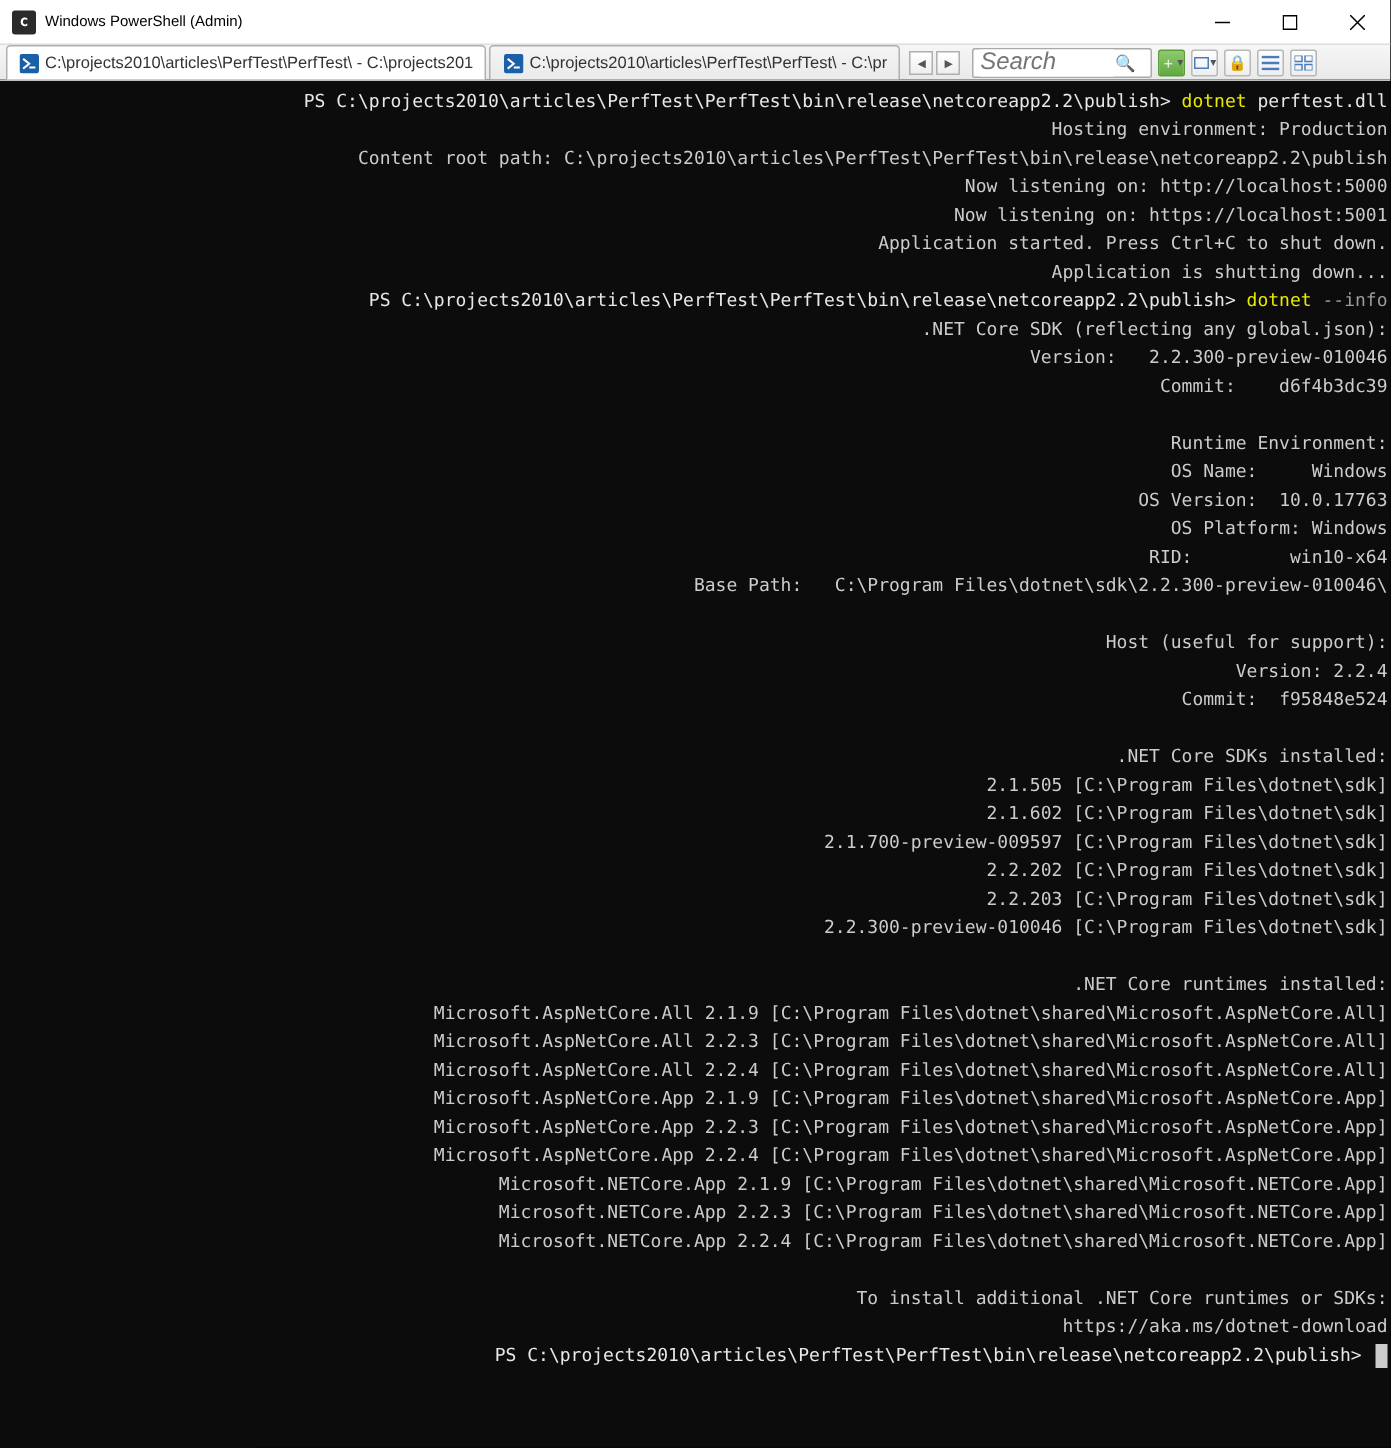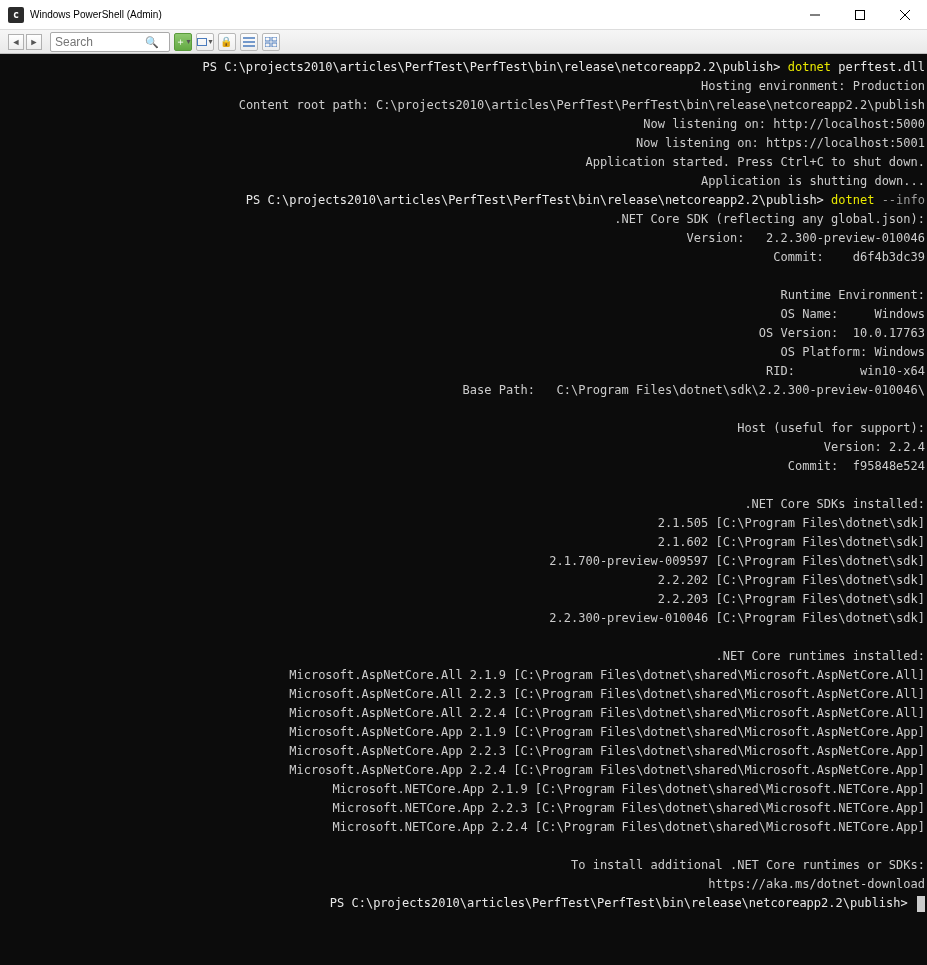--- a/index.html
+++ b/index.html
@@ -79,21 +79,21 @@
   .searchbox {
     margin:2px 4px; height:20px;
     border:1px solid #aaa;
     background:#fff;
     display:flex; align-items:center;
     padding:0 4px;
     border-radius:2px;
     width:120px;
   }
   .searchbox input {
-    border:none; outline:none; font-size:12px; width:90px; color:#888;
+    border:none; outline:none; font-size:16px; width:90px; font-style:italic; color:#888;
   }
   .searchbox .mag { color:#888; font-size:11px; }
   .toolbtns { display:flex; align-items:center; gap:4px; padding-right:6px; }
   .tbtn {
     width:18px; height:18px;
     border:1px solid #b8b8b8;
     background:linear-gradient(#fdfdfd,#eee);
     display:flex; align-items:center; justify-content:center;
     font-size:10px; cursor:pointer;
     border-radius:2px;
@@ -143,20 +143,40 @@
     </div>
     <div class="win-btn">
       <svg width="10" height="10" viewBox="0 0 10 10">
           <path d="M0 0 L10 10 M10 0 L0 10" stroke="#000" stroke-width="1"></path>
         </svg>
     </div>
   </div>
 </div>
 
 <div class="tabbar">
+  <div class="tab active">
+    <span class="tab-icon ps-icon">
+      <svg width="13" height="13" viewBox="0 0 16 16">
+          <rect width="16" height="16" rx="2" fill="#1b5fa8"></rect>
+          <path d="M3 4 L8 8 L3 12" stroke="#fff" stroke-width="1.6" fill="none"></path>
+          <path d="M8 11 H13" stroke="#fff" stroke-width="1.6"></path>
+        </svg>
+    </span>
+    <span>C:\projects2010\articles\PerfTest\PerfTest\ - C:\projects201</span>
+  </div>
+  <div class="tab">
+    <span class="tab-icon ps-icon">
+      <svg width="13" height="13" viewBox="0 0 16 16">
+          <rect width="16" height="16" rx="2" fill="#1b5fa8"></rect>
+          <path d="M3 4 L8 8 L3 12" stroke="#fff" stroke-width="1.6" fill="none"></path>
+          <path d="M8 11 H13" stroke="#fff" stroke-width="1.6"></path>
+        </svg>
+    </span>
+    <span>C:\projects2010\articles\PerfTest\PerfTest\ - C:\pr</span>
+  </div>
   <div class="nav-arrows">
     <div class="nav-btn">◄</div>
     <div class="nav-btn">►</div>
   </div>
   <div class="searchbox">
     <input type="text" placeholder="Search" style="">
     <span class="mag">🔍</span>
   </div>
   <div class="toolbtns">
     <div class="tbtn plus dd">＋</div>

